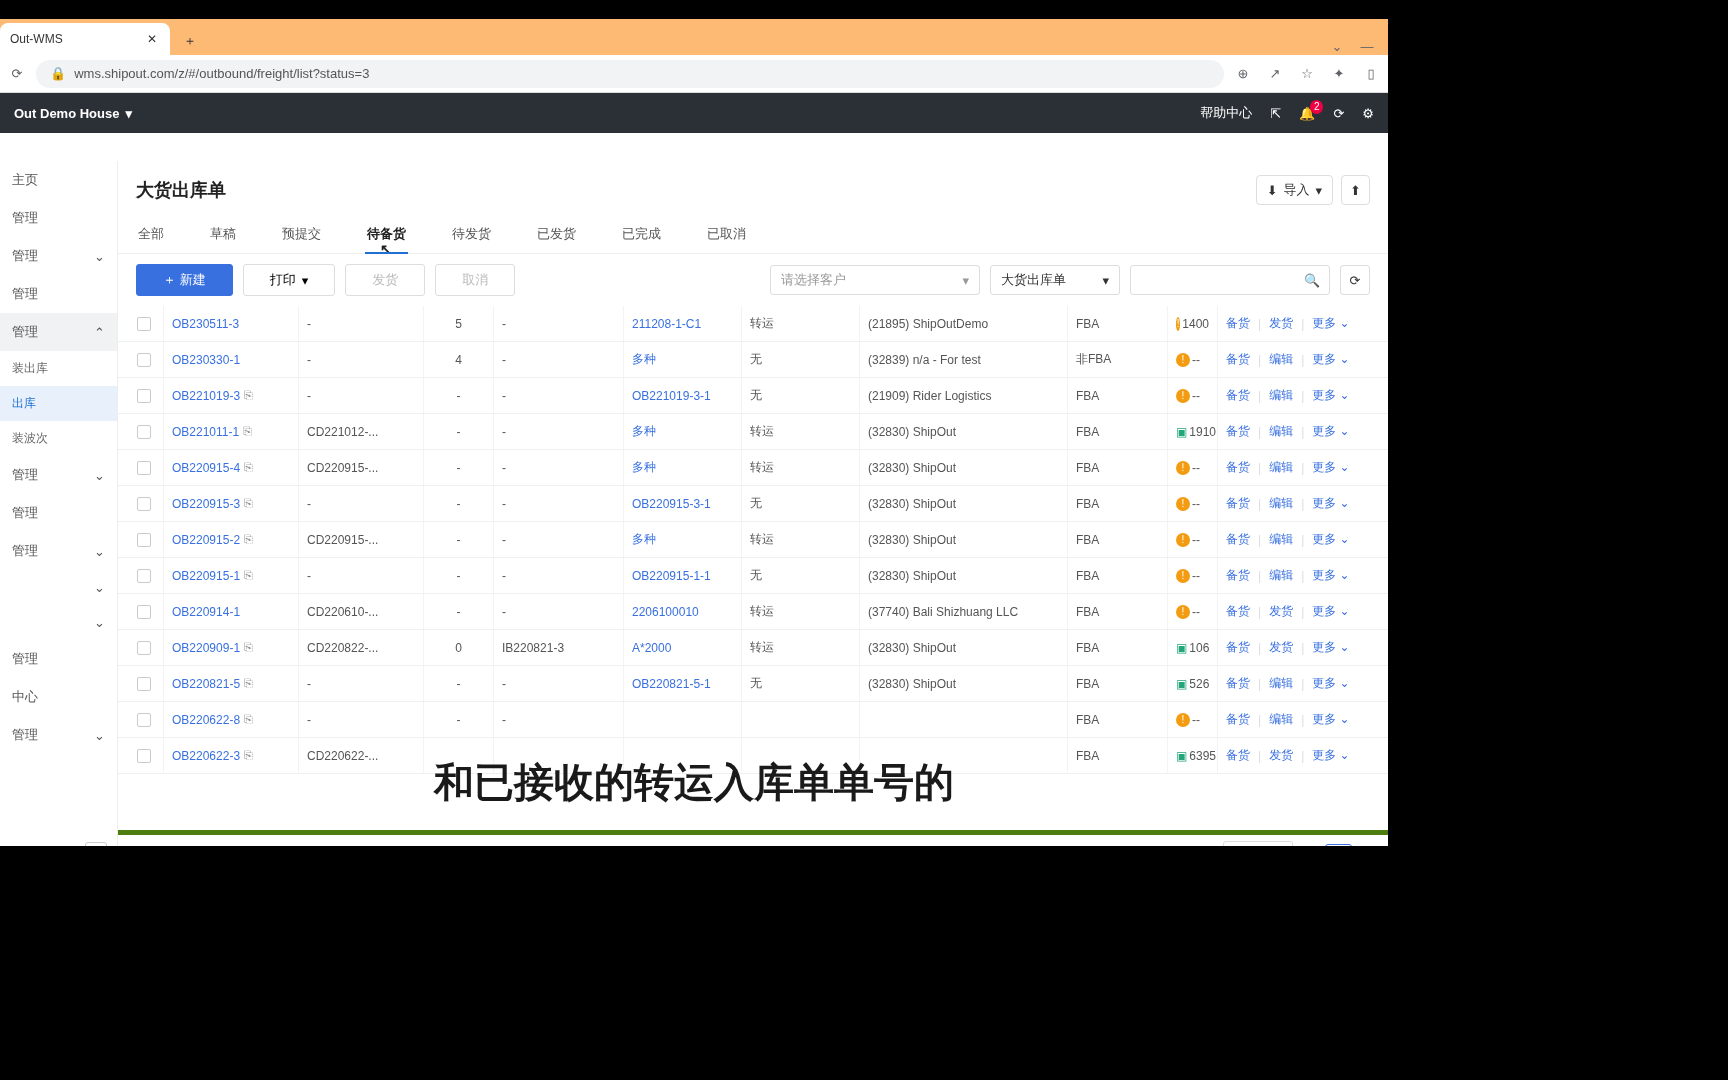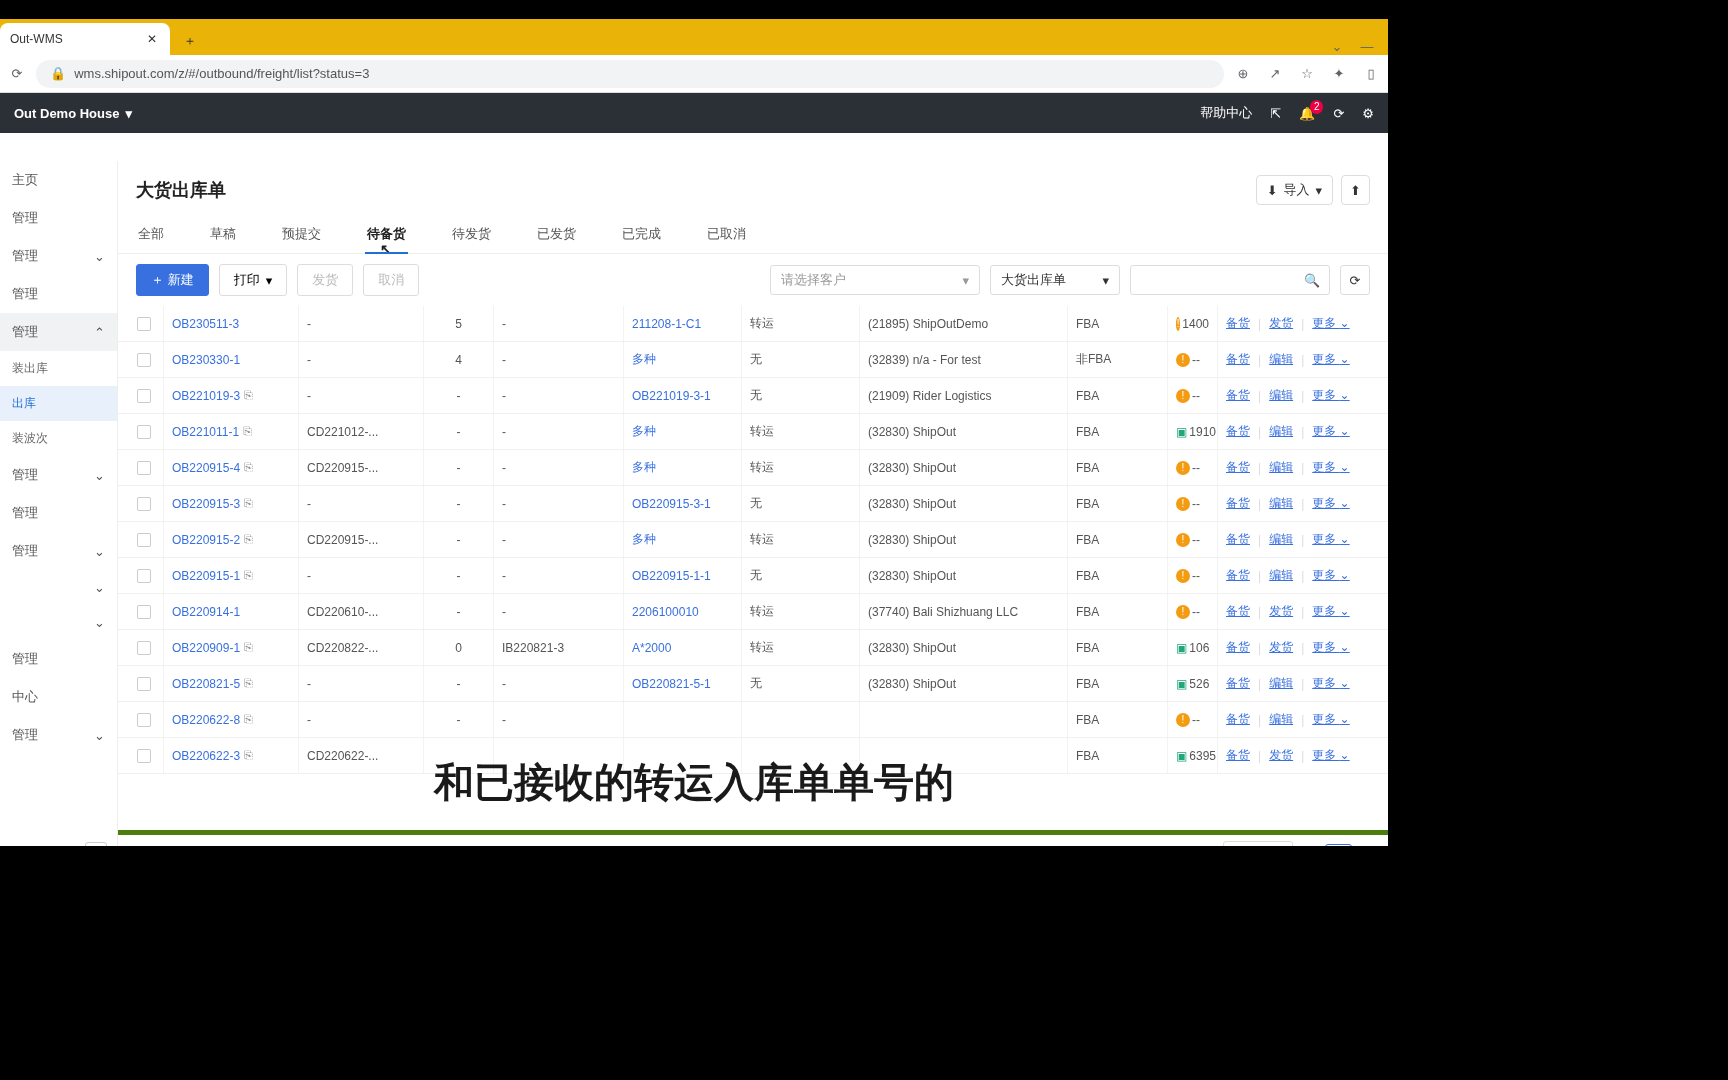--- a/index.html
+++ b/index.html
@@ -1,21 +1,21 @@
 <!DOCTYPE html>
 <html><head>
   <meta charset="utf-8">
   <style>
     * { margin: 0; padding: 0; box-sizing: border-box; }
     body { font-family: -apple-system, BlinkMacSystemFont, "Segoe UI", sans-serif; font-size: 13px; color: #333; background: #000; }
     .screen { width: 1728px; height: 1080px; margin: 0 auto; position: relative; background: #000; padding-top: 19px; }
     .browser { width: 1388px; height: 827px; background: #fff; position: relative; overflow: hidden; border-radius: 0; }
     
     
-    .tab-strip { height: 36px; background: #eab308; display: flex; align-items: flex-end; }
+    .tab-strip { height: 36px; background: #fdba74; display: flex; align-items: flex-end; }
     .tab { background: #fff; height: 32px; padding: 0 10px; display: flex; align-items: center; border-radius: 8px 8px 0 0; min-width: 170px; gap: 8px; font-size: 12px; }
     .tab-close { width: 16px; height: 16px; display: flex; align-items: center; justify-content: center; margin-left: auto; cursor: pointer; }
     .tab-add { width: 28px; height: 28px; display: flex; align-items: center; justify-content: center; margin-left: 6px; cursor: pointer; }
     .addr-bar { height: 38px; background: #fff; border-bottom: 1px solid #ddd; display: flex; align-items: center; padding: 0 8px; gap: 10px; }
     .addr-box { flex: 1; height: 28px; background: #f1f3f4; border-radius: 14px; display: flex; align-items: center; padding: 0 14px; gap: 8px; color: #555; font-size: 13px; }
     .addr-icons { display: flex; gap: 14px; align-items: center; }
     .chrome-icon { width: 18px; height: 18px; color: #5f6368; display: flex; align-items: center; justify-content: center; }
     
     
     .top-bar { height: 40px; background: #2b2f36; color: #fff; display: flex; align-items: center; padding: 16px 14px; justify-content: space-between; }
@@ -39,21 +39,21 @@
     .page-title { font-size: 18px; font-weight: 600; color: #222; }
     .export-btn { display: flex; align-items: center; gap: 6px; border: 1px solid #ddd; border-radius: 4px; padding: 5px 10px; background: #fff; cursor: pointer; }
     
     .tabs { display: flex; gap: 42px; padding: 0 18px; border-bottom: 1px solid #eee; }
     .tab-item { padding: 10px 2px; color: #555; cursor: pointer; position: relative; }
     .tab-item.active { color: #222; font-weight: 600; }
     .tab-item.active::after { content: ""; position: absolute; bottom: -1px; left: 0; right: 0; height: 2px; background: #1f6fd4; }
     .cursor-img { position: absolute; left: 15px; top: 26px; font-size: 14px; pointer-events: none; }
     
     .toolbar { padding: 10px 18px; display: flex; align-items: center; gap: 10px; }
-    .btn { padding: 6px 14px; border-radius: 3px; border: 1px solid #ddd; background: #fff; cursor: pointer; font-size: 13px; }
+    .btn { padding: 6px 26px; border-radius: 3px; border: 1px solid #ddd; background: #fff; cursor: pointer; font-size: 13px; }
     .btn.primary { background: #3870e0; color: #fff; border-color: #3870e0; }
     .btn.disabled { color: #bbb; cursor: not-allowed; }
     .dropdown { display: flex; align-items: center; gap: 6px; }
     .spacer { flex: 1; }
     .select { height: 30px; border: 1px solid #ddd; border-radius: 3px; padding: 0 10px; background: #fff; color: #999; display: flex; align-items: center; justify-content: space-between; gap: 8px; }
     .select.w1 { width: 210px; }
     .select.w2 { width: 130px; color: #333; }
     .search-box { width: 200px; height: 30px; border: 1px solid #ddd; border-radius: 3px; display: flex; align-items: center; padding: 0 8px; justify-content: flex-end; }
     .reload-btn { width: 30px; height: 30px; display: flex; align-items: center; justify-content: center; border: 1px solid #ddd; border-radius: 3px; }
     
@@ -67,21 +67,21 @@
     .c-num { width: 135px; color: #3870e0; cursor: pointer; gap: 4px; }
     .c-rel { width: 125px; }
     .c-pallet { width: 70px; justify-content: center; }
     .c-refnum { width: 130px; }
     .c-box { width: 118px; color: #3870e0; cursor: pointer; }
     .c-reftype { width: 118px; }
     .c-cust { width: 208px; }
     .c-dest { width: 100px; }
     .c-recv { width: 50px; }
     .c-actions { flex: 1; min-width: 140px; border-right: none; gap: 8px; color: #3870e0; cursor: pointer; }
-    .link { color: #3870e0; cursor: pointer; text-decoration: underline; }
+    .link { color: #3870e0; cursor: pointer; }
     .dim { color: #555; }
     .warn-ico { display: inline-flex; width: 14px; height: 14px; background: #f39c12; border-radius: 50%; color: #fff; font-size: 10px; align-items: center; justify-content: center; margin-right: 2px; }
     .ok-ico { display: inline-flex; width: 14px; height: 14px; color: #23a778; font-size: 12px; align-items: center; margin-right: 2px; }
     .cp-ico { font-size: 11px; color: #888; }
     .checkbox { width: 14px; height: 14px; border: 1px solid #ccc; border-radius: 2px; background: #fff; }
     
     .pager { height: 44px; border-top: 5px solid #4d7c0f; display: flex; align-items: center; justify-content: flex-end; padding: 0 18px; gap: 14px; font-size: 12px; color: #666; }
     .page-sel { border: 1px solid #ddd; border-radius: 3px; padding: 4px 8px; display: flex; align-items: center; gap: 6px; background: #fff; }
     .page-num { border: 1px solid #3870e0; color: #3870e0; border-radius: 3px; padding: 3px 9px; }
     

